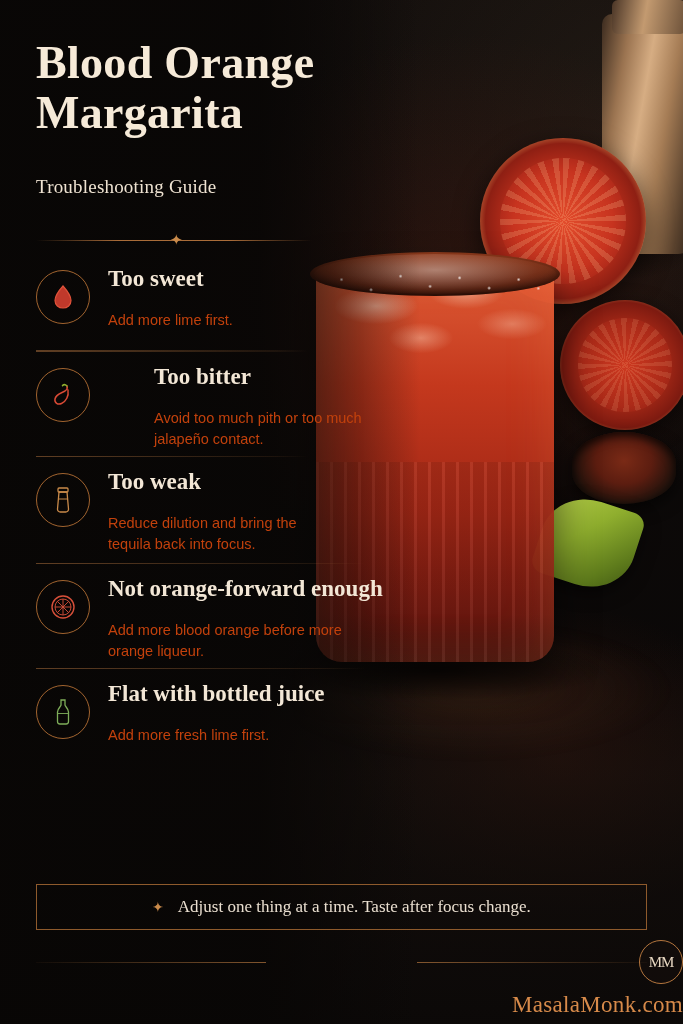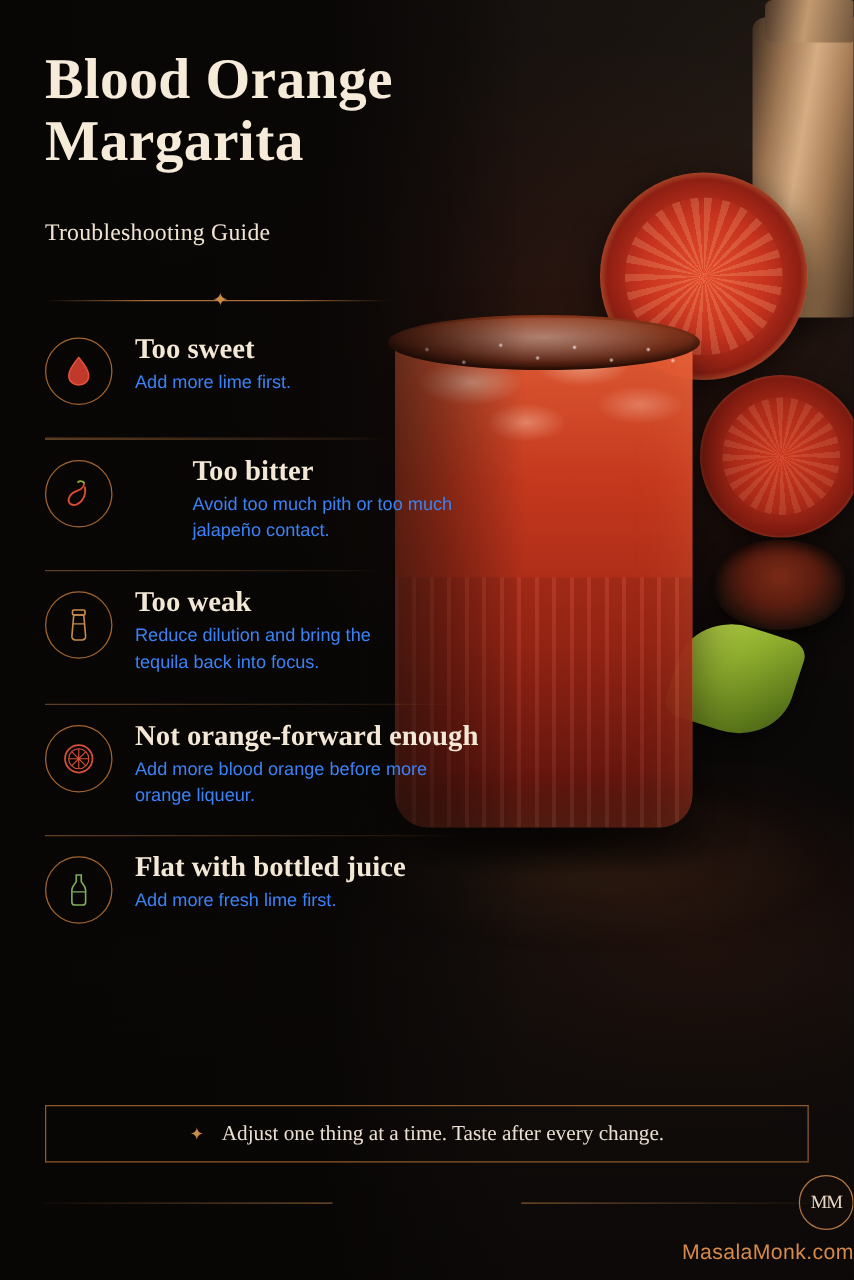--- a/index.html
+++ b/index.html
@@ -189,21 +189,21 @@
     border: 1px solid #a2642f;
     display: flex; align-items: center; justify-content: center;
     margin-top: 4px;
   }
   .it { margin-left: 18px; padding-top: 0px; }
   .it-title {
     font-family: "Liberation Serif", serif;
     font-size: 23px; color: #f3e7d6; line-height: 1.15; white-space: nowrap; font-weight: bold;
   }
   .it-desc {
-    font-size: 14.5px; color: #3b82f6; line-height: 1.42; margin-top: 4px;
+    font-size: 14.5px; color: #c2410c; line-height: 1.42; margin-top: 18px;
   }
 
   .footer-note {
     position: absolute; left: 36px; top: 884px; width: 611px; height: 46px;
     border: 1px solid #8e5a2c;
     display: flex; align-items: center; justify-content: center;
     gap: 14px;
   }
   .footer-note .star { color: #c98a4a; font-size: 14px; }
   .footer-note .txt {
@@ -221,22 +221,22 @@
   .brand-mark {
     display: inline-flex; align-items: center; justify-content: center;
     width: 44px; height: 44px; border-radius: 50%;
     border: 1px solid #b4763e;
     font-family: "Liberation Serif", serif; font-size: 15px; color: #e8d8c2;
     letter-spacing: -1px;
     background: rgba(20,14,11,0.6);
   }
   .brand-name {
     margin-top: 8px;
-    font-family: Liberation Sans, sans-serif;
-    font-size: 17px; color: #d78a4a; letter-spacing: 0.3px;
+    font-family: Liberation Serif, serif;
+    font-size: 23px; color: #d78a4a; letter-spacing: 0.3px;
   }
 </style>
 </head>
 <body>
 
 <div id="page">
 
   <div class="photo"></div>
   <div class="floor"></div>
   <div class="sheen"></div>
@@ -341,21 +341,21 @@
         <div class="it">
           <div class="it-title">Flat with bottled juice</div>
           <div class="it-desc">Add more fresh lime first.</div>
         </div>
       </div>
 
     </div>
 
     <div class="footer-note">
       <span class="star">✦</span>
-      <span class="txt">Adjust one thing at a time. Taste after every change.</span>
+      <span class="txt">Adjust one thing at a time. Taste after focus change.</span>
     </div>
 
     <div class="brand">
       <div class="brand-rule-l"></div>
       <div class="brand-rule-r"></div>
       <div class="brand-mark">MM</div>
       <div class="brand-name">MasalaMonk.com</div>
     </div>
 
   </div>

